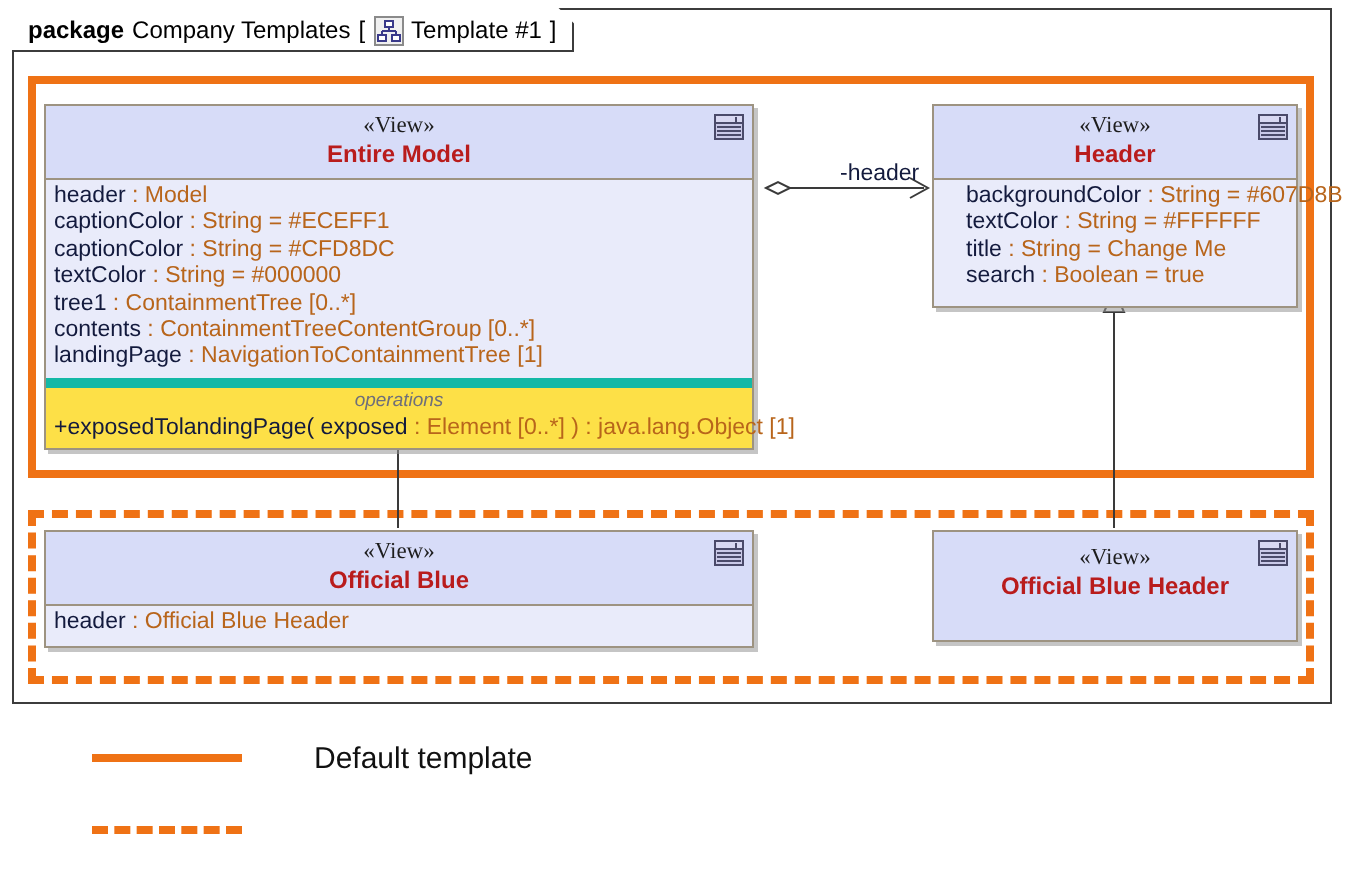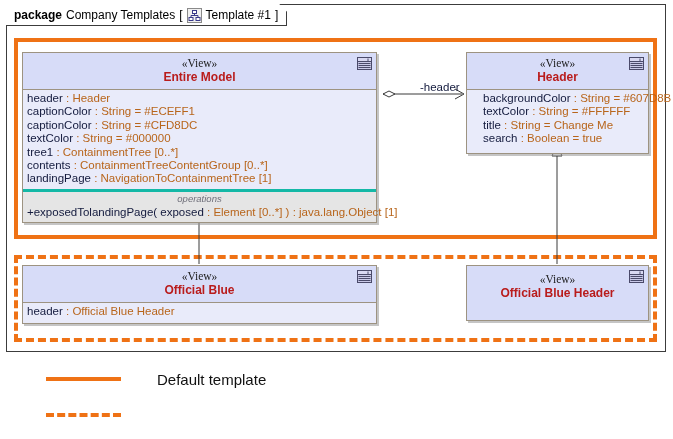--- a/index.html
+++ b/index.html
@@ -116,22 +116,22 @@
   }
   .uml-attrs.tall { min-height: 88px; }
   .attr-line {
     line-height: 13.4px;
     white-space: nowrap;
     font-size: 11.5px;
     color: #b8651b;
   }
   .attr-line .nm { color: #131a3d; }
   .uml-ops {
-    background: #e5e5e5;
-    border-top: 3px solid #14b8a6;
+    background: #fde047;
+    border-top: 5px solid #14b8a6;
     padding: 1px 4px 3px 4px;
   }
   .ops-label {
     text-align: center;
     font-size: 9.5px;
     font-style: italic;
     color: #6f6f7a;
     line-height: 12px;
   }
   .op-line {
@@ -241,21 +241,21 @@
         <line x1="11" y1="1.5" x2="11" y2="4" stroke="#4a4a6a"></line>
         <line x1="1.5" y1="6.5" x2="13.5" y2="6.5" stroke="#4a4a6a"></line>
         <line x1="1.5" y1="8.5" x2="13.5" y2="8.5" stroke="#4a4a6a"></line>
         <line x1="1.5" y1="10.5" x2="13.5" y2="10.5" stroke="#4a4a6a"></line>
       </svg>
     </span>
     <div class="uml-stereotype">«View»</div>
     <div class="uml-name">Entire Model</div>
   </div>
   <div class="uml-attrs tall">
-    <div class="attr-line"><span class="nm">header</span><span> : Header</span></div>
+    <div class="attr-line"><span class="nm">header</span><span> : Model</span></div>
     <div class="attr-line"><span class="nm">captionColor</span><span> : String = #ECEFF1</span></div>
     <div class="attr-line"><span class="nm">captionColor</span><span> : String = #CFD8DC</span></div>
     <div class="attr-line"><span class="nm">textColor</span><span> : String = #000000</span></div>
     <div class="attr-line"><span class="nm">tree1</span><span> : ContainmentTree [0..*]</span></div>
     <div class="attr-line"><span class="nm">contents</span><span> : ContainmentTreeContentGroup [0..*]</span></div>
     <div class="attr-line"><span class="nm">landingPage</span><span> : NavigationToContainmentTree [1]</span></div>
   </div>
   <div class="uml-ops">
     <div class="ops-label">operations</div>
     <div class="op-line"><span class="nm">+exposedTolandingPage( exposed</span><span> : Element [0..*] ) : java.lang.Object [1]</span></div>

